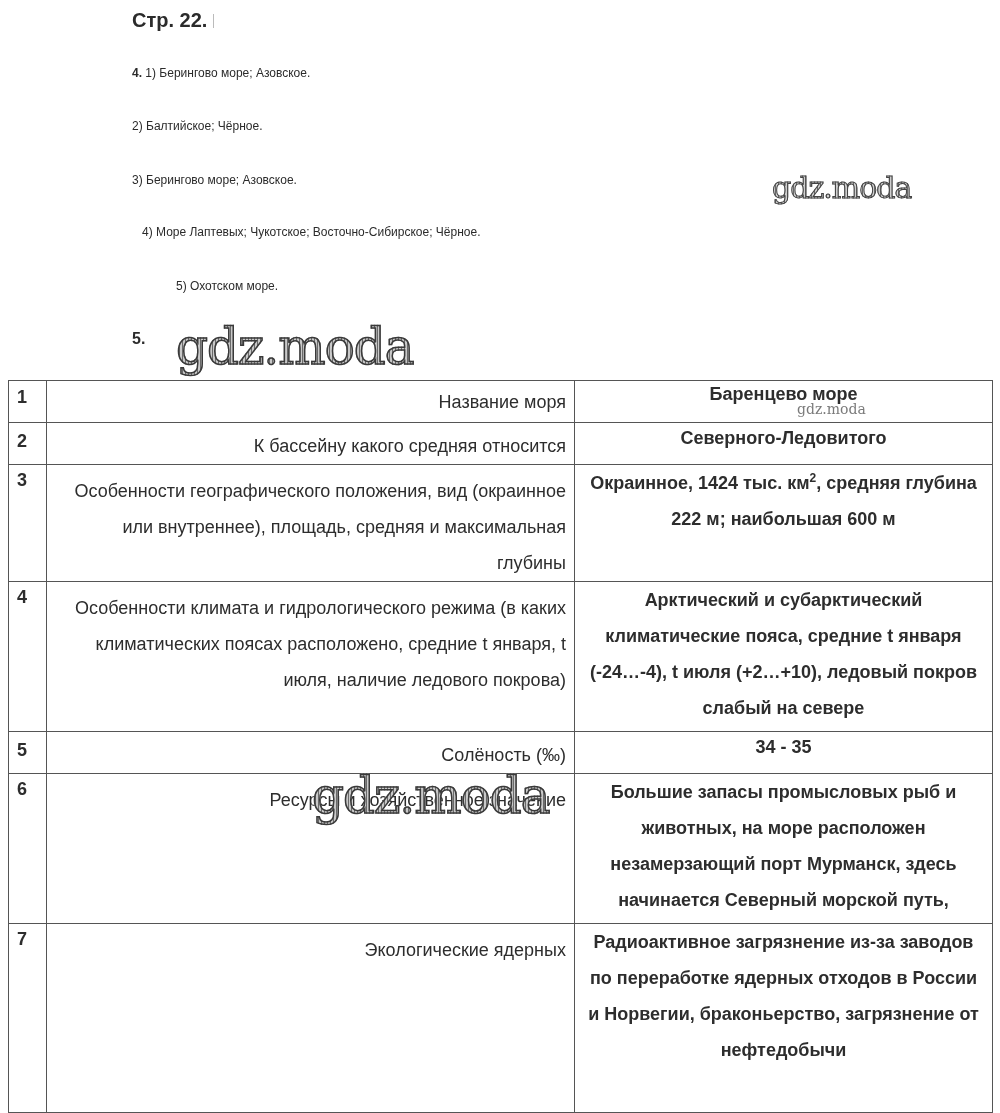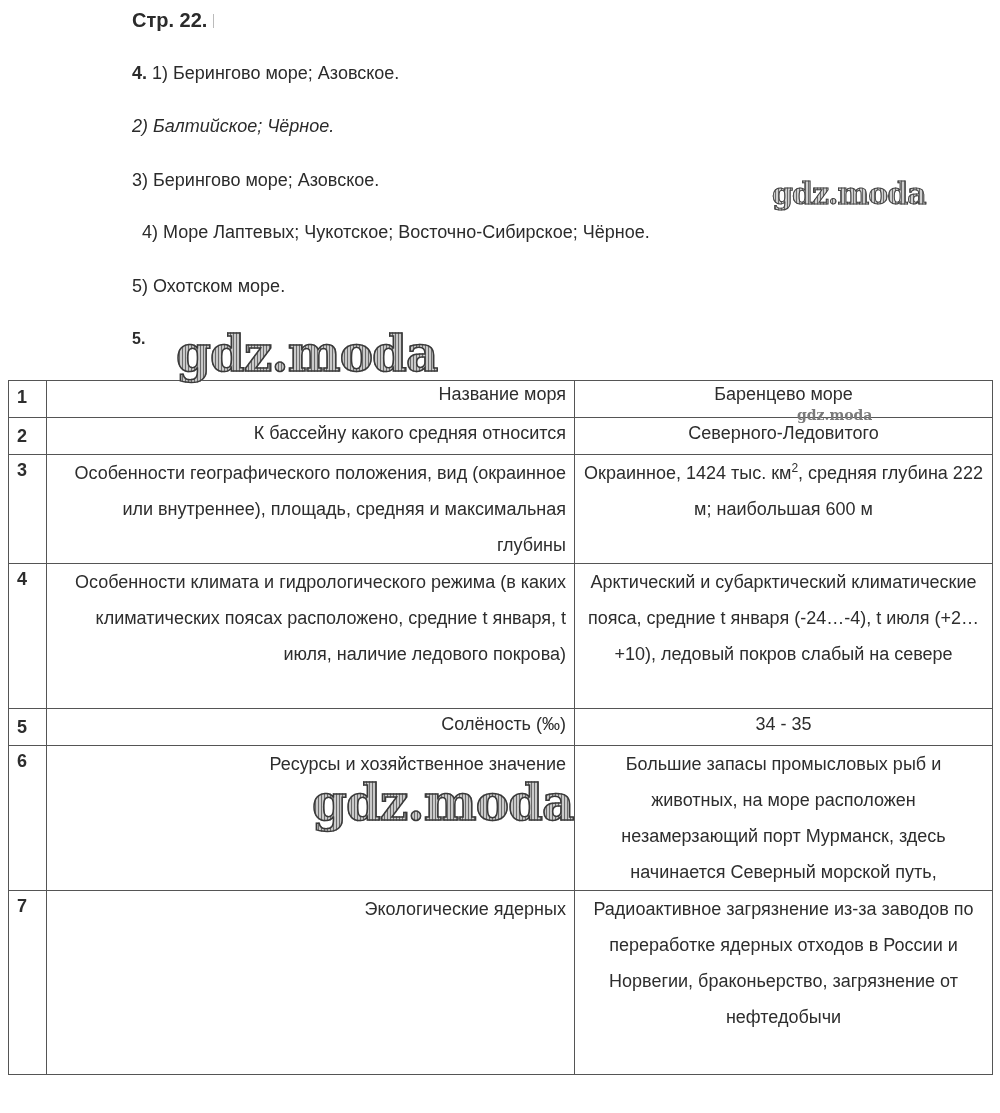--- a/index.html
+++ b/index.html
@@ -11,21 +11,21 @@
     width: 1000px;
     height: 1113px;
     position: relative;
     overflow: hidden;
     font-family: "Liberation Sans", "DejaVu Sans", sans-serif;
     color: #2a2a2a;
   }
   .line {
     position: absolute;
     left: 132px;
-    font-size: 18px;
+    font-size: 12px;
     line-height: 22px;
     white-space: nowrap;
     color: #2b2b2b;
   }
   .bold { font-weight: bold; }
   .page-ref { top: 9px; font-weight: bold; font-size: 20px; }
   .cursor-mark {
     display: inline-block;
     width: 1px;
     height: 14px;
@@ -55,45 +55,45 @@
     width: 21px;
     font-weight: bold;
     text-align: left;
     padding-left: 8px;
     line-height: 24px;
   }
   table.sea td.prop {
     width: 511px;
     text-align: right;
     line-height: 36px;
-    padding-top: 0;
+    padding-top: 8px;
   }
   table.sea td.val {
     text-align: center;
     line-height: 36px;
     padding-top: 0;
+    font-weight: bold;
   }
   table.sea tr.r1 td { height: 33px; line-height: 26px; }
   table.sea tr.r2 td { height: 33px; line-height: 30px; }
   table.sea tr.r3 td { height: 105px; }
   table.sea tr.r4 td { height: 141px; }
   table.sea tr.r5 td { height: 33px; line-height: 30px; }
   table.sea tr.r6 td { height: 141px; }
   table.sea tr.r7 td { height: 180px; }
   sup { font-size: 12px; line-height: 0; }
 
   .wm {
     position: absolute;
     font-family: "DejaVu Serif", "Liberation Serif", serif;
-    font-weight: bold;
+    font-weight: normal;
     color: #8a8a8a;
     white-space: nowrap;
     letter-spacing: -1px;
     pointer-events: none;
-    margin-top: 6px;
   }
   .wm.big {
     font-size: 50px;
     color: #9a9a9a;
     -webkit-text-stroke: 1.5px #3a3a3a;
     background: repeating-linear-gradient(90deg, #6a6a6a 0 1px, #c9c9c9 1px 3px);
     -webkit-background-clip: text;
     background-clip: text;
     -webkit-text-fill-color: transparent;
   }
@@ -119,24 +119,24 @@
 <body>
 
 <div class="line page-ref">
   <span>Стр. 22.</span><span class="cursor-mark"></span>
 </div>
 
 <div class="line" style="top:62px;">
   <span class="bold">4.</span>
   <span>1) Берингово море; Азовское.</span>
 </div>
-<div class="line" style="top:115px;font-style:italic;">2) Балтийское; Чёрное.</div>
+<div class="line" style="top:115px;">2) Балтийское; Чёрное.</div>
 <div class="line" style="top:169px;">3) Берингово море; Азовское.</div>
 <div class="line" style="top:221px;margin-left:10px;">4) Море Лаптевых; Чукотское; Восточно-Сибирское; Чёрное.</div>
-<div class="line" style="top:275px;">5) Охотском море.</div>
+<div class="line" style="top:275px;margin-left:44px;">5) Охотском море.</div>
 
 <div class="line task5">5.</div>
 
 <table class="sea">
   <tbody>
       <tr class="r1">
     <td class="num">1</td>
     <td class="prop">Название моря</td>
     <td class="val">Баренцево море</td>
   </tr>

